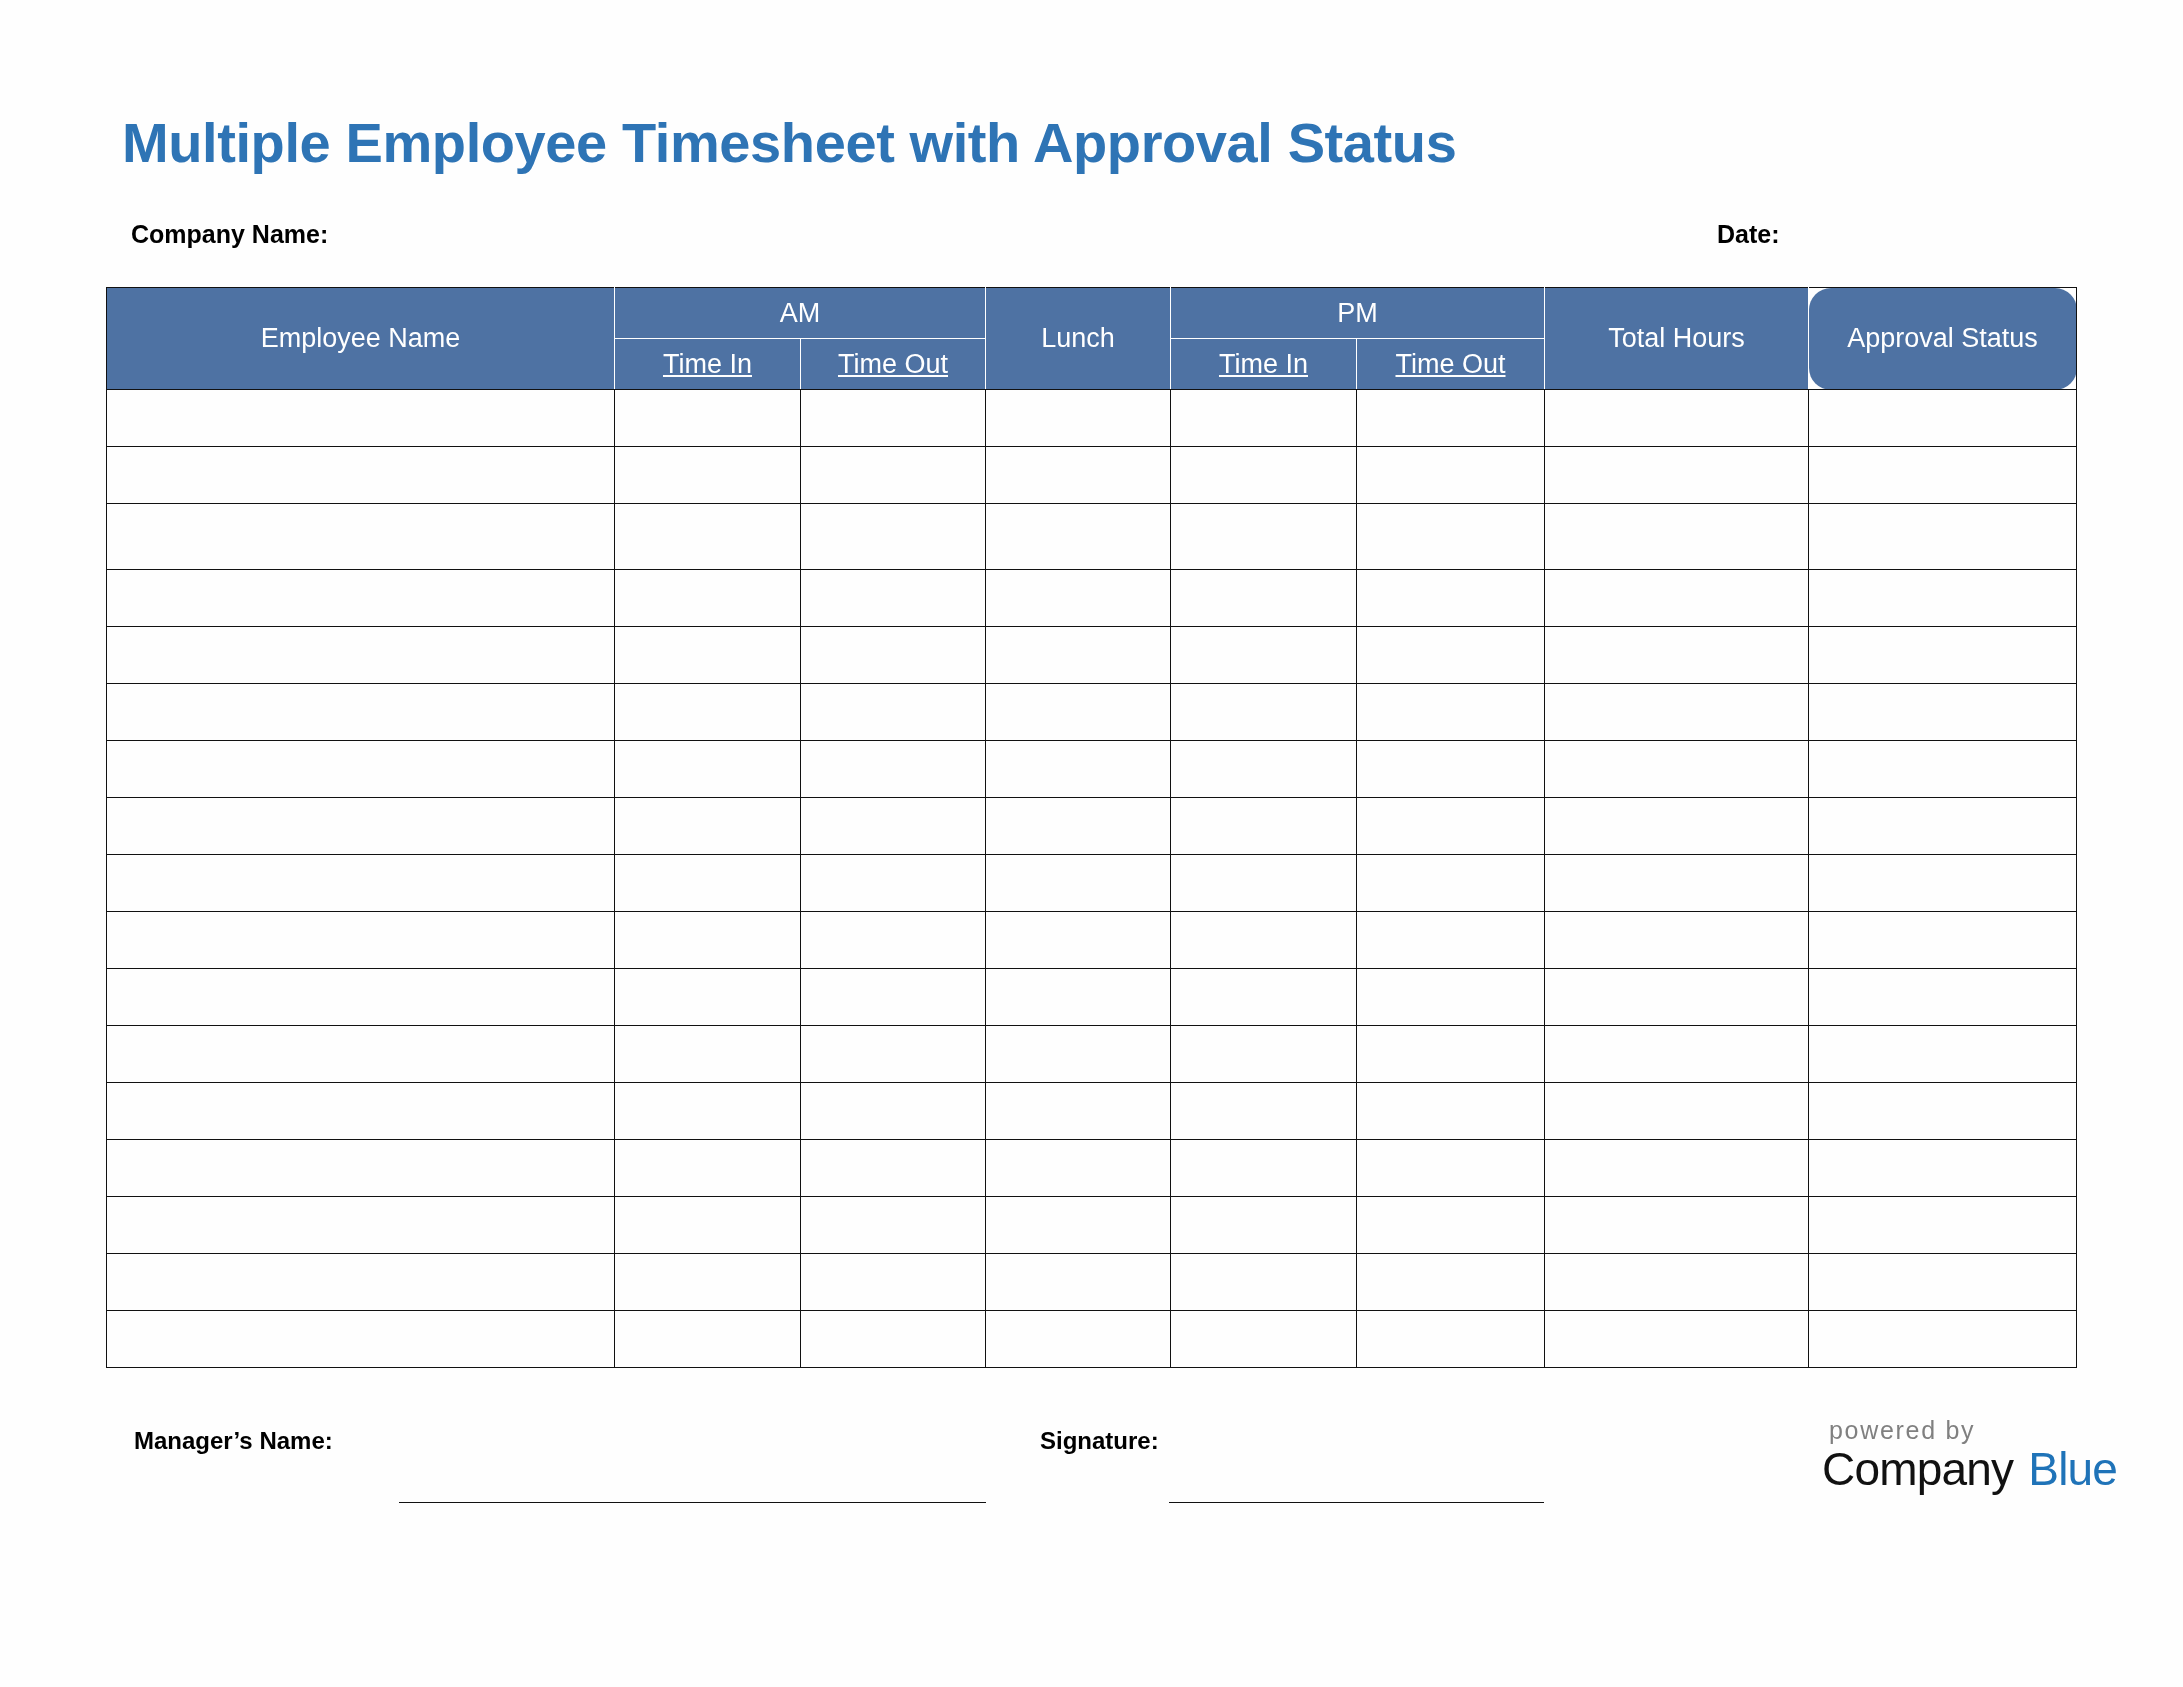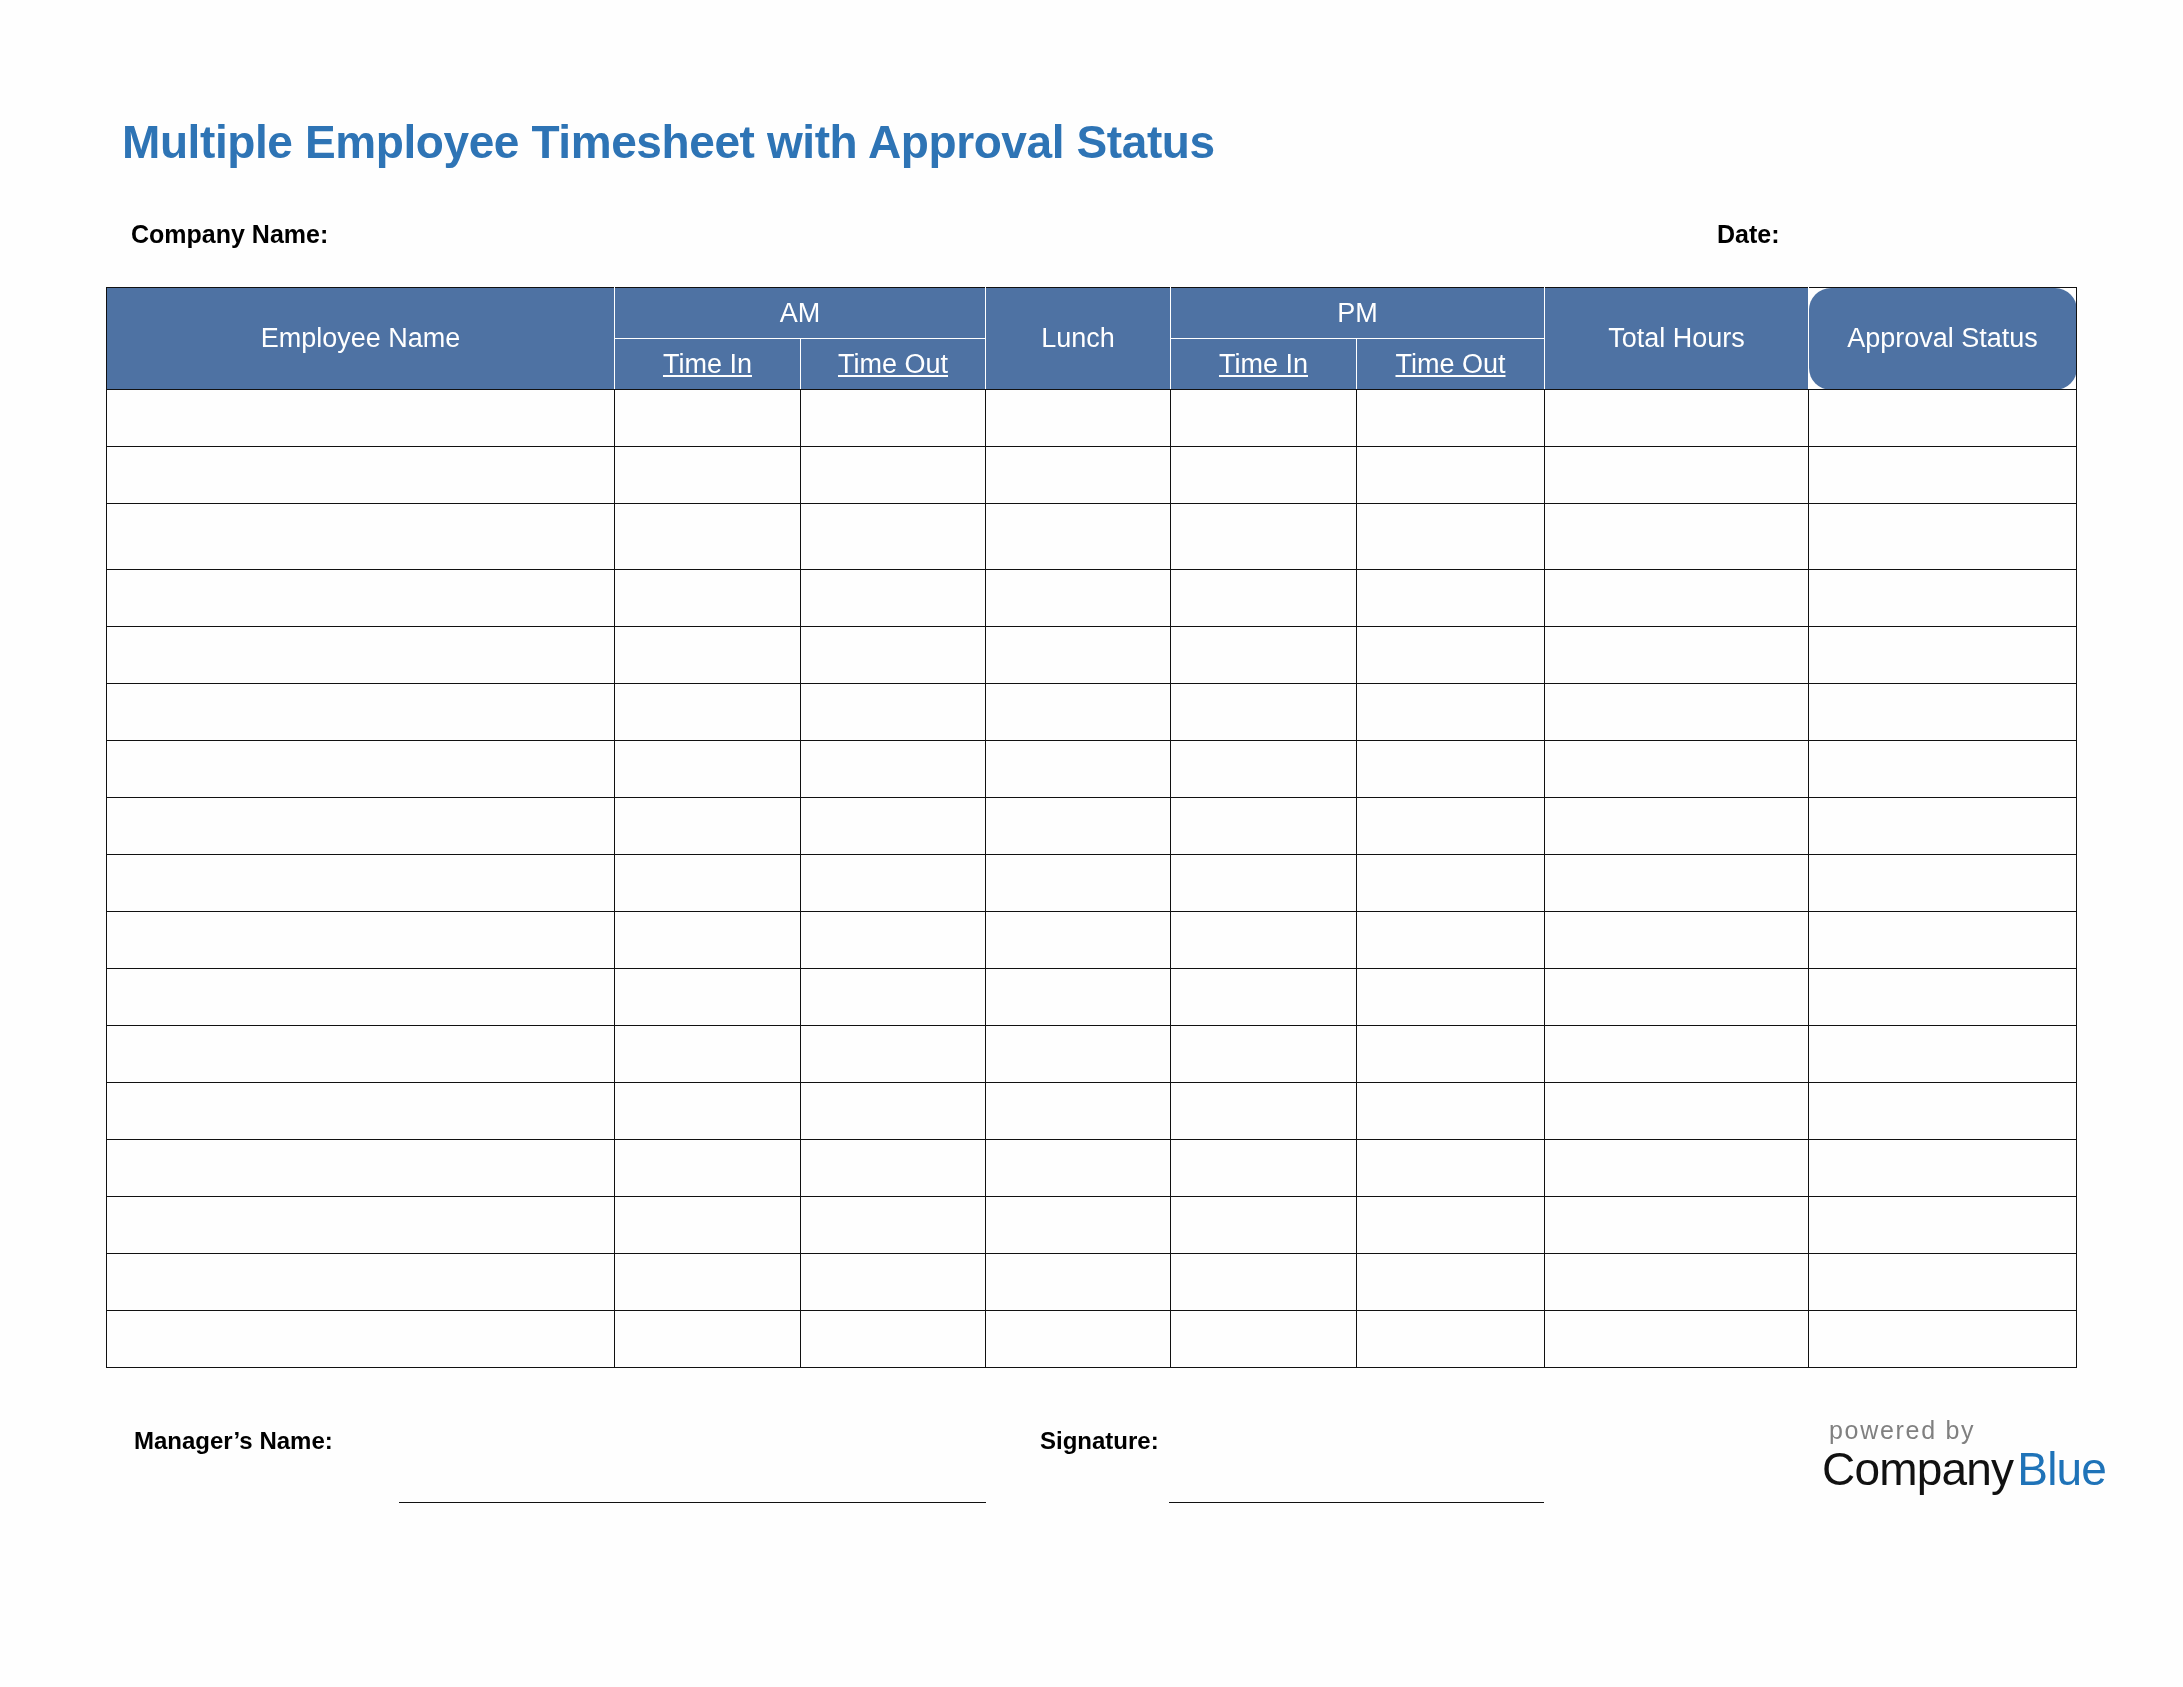--- a/index.html
+++ b/index.html
@@ -13,21 +13,21 @@
     position: relative;
     overflow: hidden;
     font-family: "Liberation Sans", "DejaVu Sans", sans-serif;
     color: #000;
   }
   .abs { position: absolute; white-space: nowrap; }
 
   .title {
     left: 122px;
     top: 112px;
-    font-size: 46px;
+    font-size: 56px;
     line-height: 61px;
     font-weight: bold;
     color: #2e74b5;
     letter-spacing: -0.4px;
   }
   .field-label {
     font-weight: bold;
     font-size: 25px;
     line-height: 33px;
   }
@@ -93,21 +93,21 @@
     letter-spacing: 1.7px;
   }
   .brand {
     left: 1822px;
     top: 1444px;
     font-size: 46px;
     line-height: 50px;
     letter-spacing: -0.8px;
   }
   .brand .b1 { color: #111111; }
-  .brand .b2 { color: #1f73b8; margin-left: 4px; }
+  .brand .b2 { color: #1f73b8; margin-left: 15px; }
 </style>
 </head>
 <body>
 
 <div class="abs title">Multiple Employee Timesheet with Approval Status</div>
 
 <div class="abs field-label company-label">Company Name:</div>
 <div class="abs field-label date-label">Date:</div>
 
 <table class="timesheet">

